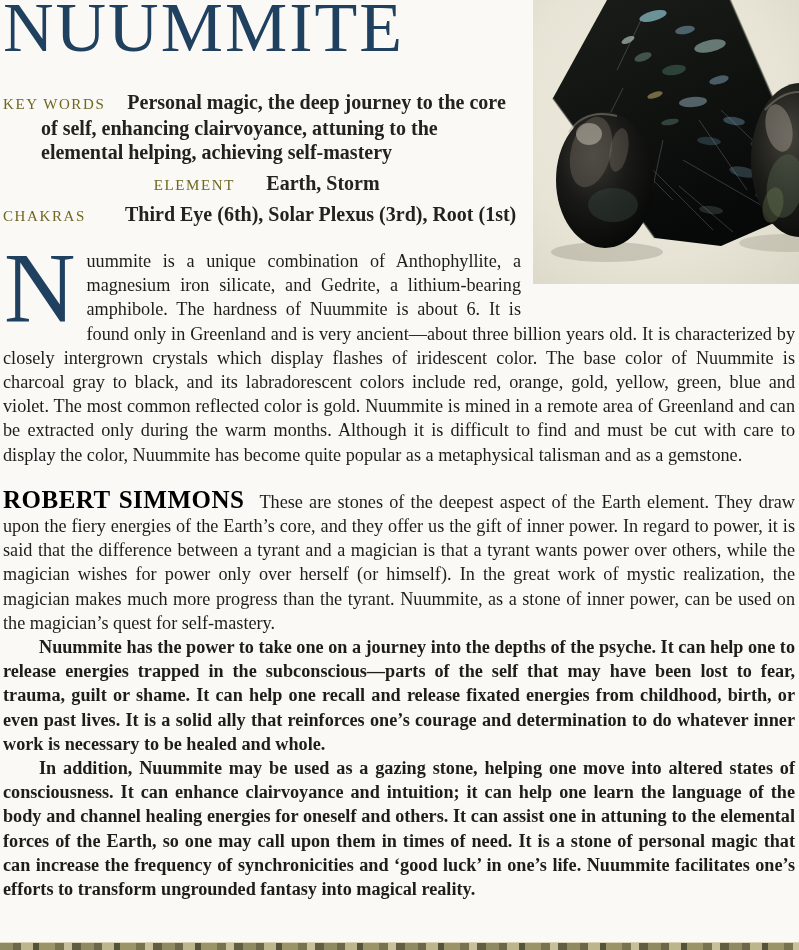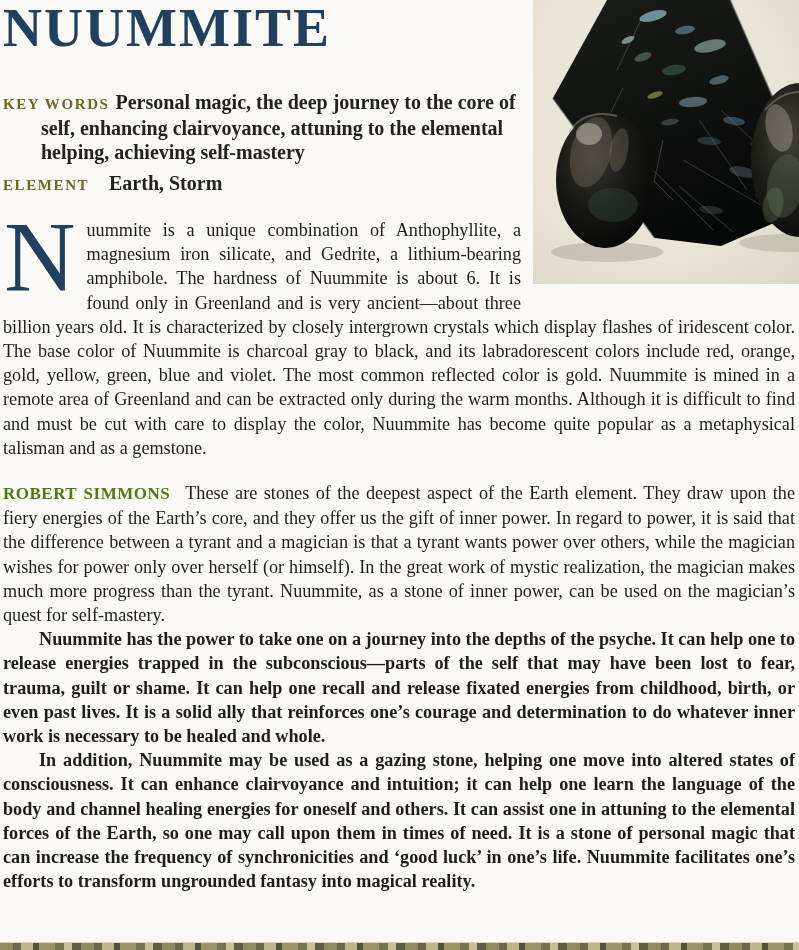--- a/index.html
+++ b/index.html
@@ -21,71 +21,71 @@
     width: 266px;
     height: 284px;
     margin: 0 -4px 14px 12px;
     position: relative;
   }
   .photo-float svg { display: block; }
 
   h1.title {
     margin: 0;
     padding-top: 0px;
-    font-size: 54px;
+    font-size: 70px;
     line-height: 56px;
-    font-weight: 700;
+    font-weight: 400;
     letter-spacing: 2px;
     color: #20405f;
   }
 
   .keywords { margin-top: 34px; }
   .kw-row {
     margin: 0 0 7px 0;
     padding-left: 38px;
     text-indent: -38px;
     font-size: 20px;
     line-height: 24px;
     font-weight: 700;
     color: #23221e;
   }
   .kw-label {
     display: inline-block;
     text-indent: 0;
     min-width: 100px;
-    margin-right: 6px;
+    margin-right: 22px;
     font-size: 15px;
     letter-spacing: 1.6px;
-    font-weight: 700;
+    font-weight: 400;
     color: #6f661f;
   }
-  .kw-row.tight { margin-bottom: 5px; }
+  .kw-row.tight { margin-bottom: 5px; text-align: center; }
 
   p.body {
     margin: 0;
     font-size: 18.2px;
     line-height: 24.2px;
     text-align: justify;
     color: #1e1d1a;
   }
   p.first-para { margin-top: 21px; }
   .dropcap {
     float: left;
     font-size: 99px;
     line-height: 73px;
     height: 73px;
     margin: 2px 11px 0 1px;
     color: #20405f;
   }
   p.author-para { margin-top: 21px; }
   .author {
     font-weight: 700;
-    font-size: 17px;
+    font-size: 25px;
     letter-spacing: 0.5px;
-    color: #4d7c0f;
+    color: #000000;
     margin-right: 15px;
   }
   p.indent { text-indent: 36px; font-weight: bold; }
 
   .bottom-strip {
     position: absolute;
     left: 0; right: 0; bottom: 0;
     height: 7px;
     background:
       repeating-linear-gradient(90deg,
@@ -184,20 +184,21 @@
         <ellipse cx="240" cy="205" rx="10" ry="18" fill="#7c8a5e" opacity="0.3" transform="rotate(12 240 205)"></ellipse>
         <path d="M232,110 Q248,92 266,92" stroke="#b0a898" stroke-width="2" opacity="0.4" fill="none"></path>
       </svg>
     </div>
 
     <h1 class="title">NUUMMITE</h1>
 
     <div class="keywords">
       <p class="kw-row"><span class="kw-label">KEY WORDS</span><span>Personal magic, the deep journey to the core of self, enhancing clairvoyance, attuning to the elemental helping, achieving self-mastery</span></p>
       <p class="kw-row tight"><span class="kw-label">ELEMENT</span><span>Earth, Storm</span></p>
+      <p class="kw-row"><span class="kw-label">CHAKRAS</span><span>Third Eye (6th), Solar Plexus (3rd), Root (1st)</span></p>
     </div>
 
     <p class="body first-para"><span class="dropcap">N</span><span>uummite is a unique combination of Anthophyllite, a magnesium iron silicate, and Gedrite, a lithium-bearing amphibole. The hardness of Nuummite is about 6. It is found only in Greenland and is very ancient—about three billion years old. It is characterized by closely intergrown crystals which display flashes of iridescent color. The base color of Nuummite is charcoal gray to black, and its labradorescent colors include red, orange, gold, yellow, green, blue and violet. The most common reflected color is gold. Nuummite is mined in a remote area of Greenland and can be extracted only during the warm months. Although it is difficult to find and must be cut with care to display the color, Nuummite has become quite popular as a metaphysical talisman and as a gemstone.</span></p>
 
     <p class="body author-para"><span class="author">ROBERT SIMMONS</span><span>These are stones of the deepest aspect of the Earth element. They draw upon the fiery energies of the Earth’s core, and they offer us the gift of inner power. In regard to power, it is said that the difference between a tyrant and a magician is that a tyrant wants power over others, while the magician wishes for power only over herself (or himself). In the great work of mystic realization, the magician makes much more progress than the tyrant. Nuummite, as a stone of inner power, can be used on the magician’s quest for self-mastery.</span></p>
 
     <p class="body indent">Nuummite has the power to take one on a journey into the depths of the psyche. It can help one to release energies trapped in the subconscious—parts of the self that may have been lost to fear, trauma, guilt or shame. It can help one recall and release fixated energies from childhood, birth, or even past lives. It is a solid ally that reinforces one’s courage and determination to do whatever inner work is necessary to be healed and whole.</p>
 
     <p class="body indent">In addition, Nuummite may be used as a gazing stone, helping one move into altered states of consciousness. It can enhance clairvoyance and intuition; it can help one learn the language of the body and channel healing energies for oneself and others. It can assist one in attuning to the elemental forces of the Earth, so one may call upon them in times of need. It is a stone of personal magic that can increase the frequency of synchronicities and ‘good luck’ in one’s life. Nuummite facilitates one’s efforts to transform ungrounded fantasy into magical reality.</p>
 

